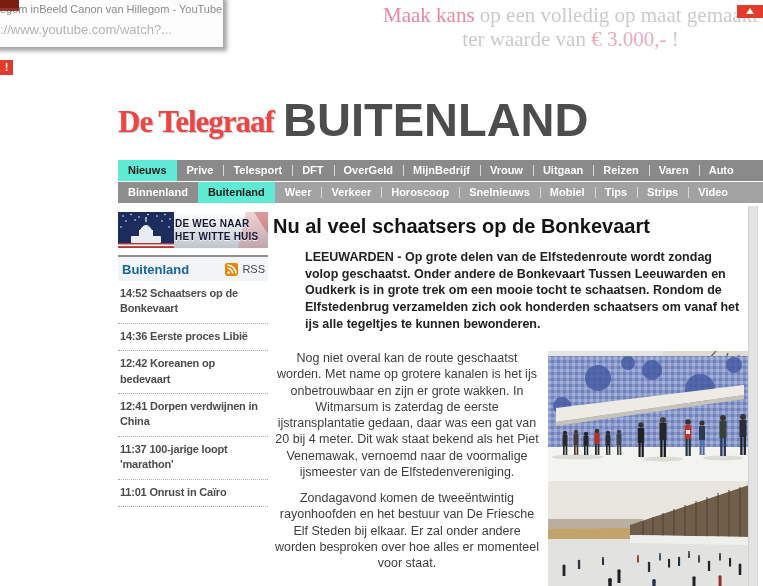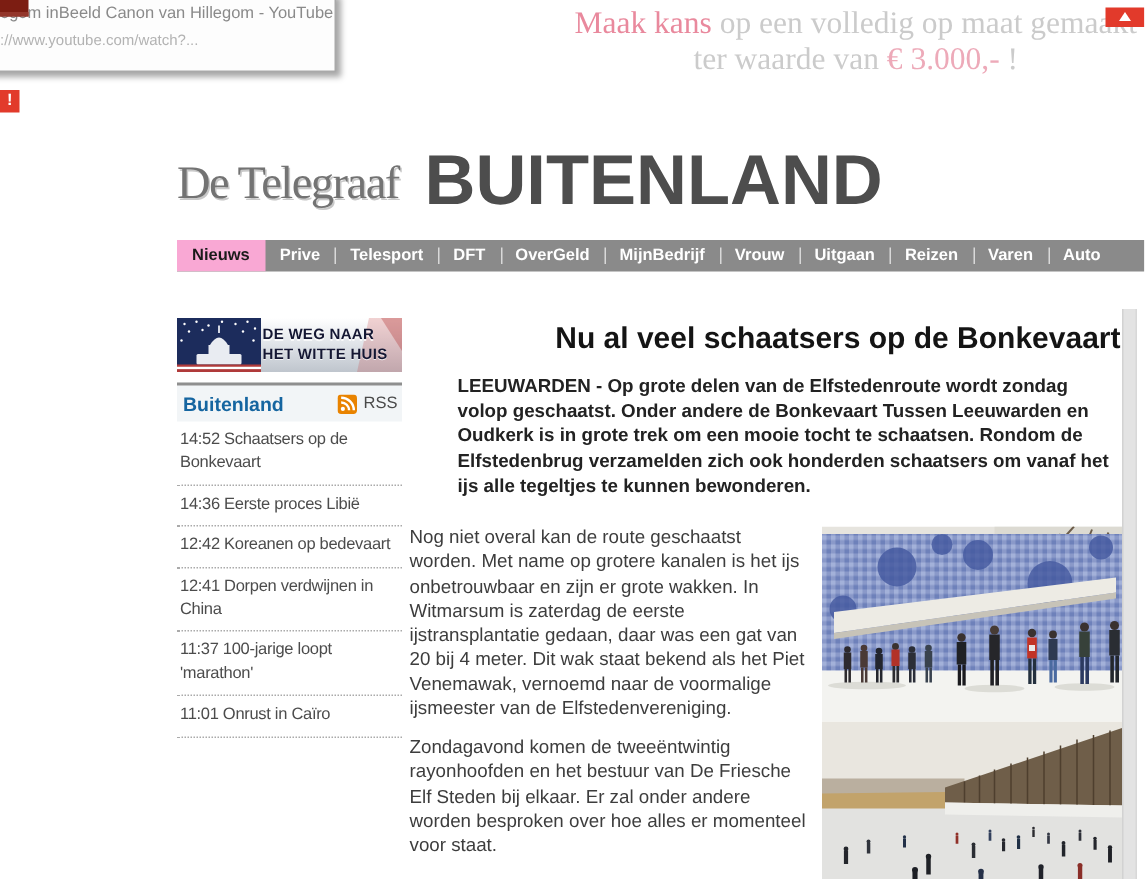--- a/index.html
+++ b/index.html
@@ -3,76 +3,76 @@
 <meta charset="utf-8">
 <style>
   html,body{margin:0;padding:0;background:#fff;}
   #screen{position:relative;width:763px;height:586px;overflow:hidden;background:#fff;
           font-family:"Liberation Sans",sans-serif;}
 
   
   .tooltip{position:absolute;left:-10px;top:-5px;width:234px;height:53px;background:#fdfdfd;
            border:1px solid #a9a9a9;box-shadow:3px 3px 4px rgba(0,0,0,.35);padding:7px 8px 0 9px;box-sizing:border-box;}
   .tooltip .t1{font-size:11px;color:#8a8a8a;white-space:nowrap;}
-  .tooltip .t2{font-size:10px;color:#b3b3b3;margin-top:7px;white-space:nowrap;}
+  .tooltip .t2{font-size:13px;color:#b3b3b3;margin-top:7px;white-space:nowrap;}
 
   
   .ad{position:absolute;left:378px;top:3px;width:385px;text-align:center;
       font-family:"Liberation Serif",serif;font-size:21px;color:#cbcbcb;line-height:24px;}
   .ad .pink{color:#e9899d;}
   .ad .pink2{color:#edaab9;text-align:center;}
 
   
   .frag1{position:absolute;left:0;top:0;width:19px;height:11px;background:#7c1d12;z-index:9;
          box-shadow:inset 0 -3px 0 #93362b;}
   .frag2{position:absolute;left:0;top:60px;width:13px;height:15px;background:#e23a2b;color:#fff;
          font-size:11px;font-weight:bold;text-align:center;line-height:15px;z-index:9;}
   .frag3{position:absolute;left:737px;top:5px;width:26px;height:13px;background:#e23a2b;z-index:9;}
   .frag3 i{position:absolute;left:9px;top:3px;width:0;height:0;border-left:4px solid transparent;
            border-right:4px solid transparent;border-bottom:6px solid #fff;}
 
   
-  .logo{position:absolute;left:118px;top:104px;font-family:"Liberation Serif",serif;font-weight:normal;
-        font-size:31px;color:#737373;text-shadow:1px 1px 0 #c8c8c8;letter-spacing:-1px;}
+  .logo{position:absolute;left:118px;top:104px;font-family:"Liberation Serif",serif;font-weight:bold;
+        font-size:31px;color:#ef4444;text-shadow:1px 1px 0 #c8c8c8;letter-spacing:-1px;}
   .section-title{position:absolute;left:283px;top:92px;font-size:47px;font-weight:bold;color:#4d4d4d;
         letter-spacing:0px;}
 
   
   .nav{position:absolute;left:118px;width:645px;height:21px;white-space:nowrap;overflow:hidden;}
   .nav1{top:160px;background:#8a8a8a;}
   .nav2{top:182px;background:#a2a2a2;}
   .nav .it{display:inline-block;position:relative;height:21px;line-height:21px;padding:0 10px;
            font-size:11px;font-weight:bold;color:#fff;cursor:pointer;vertical-align:top;}
   .nav .sep::before{content:"";position:absolute;left:0;top:5px;width:1px;height:11px;background:#d9d9d9;}
-  .nav .active{background:#f9a8d4;color:#1a1a1a;}
+  .nav .active{background:#5eead4;color:#1a1a1a;}
   .nav .dark{background:#8e8e8e;}
 
   
   .sidebar{position:absolute;left:118px;top:212px;width:150px;}
   .banner{position:relative;width:150px;height:36px;cursor:pointer;}
   .banner svg{position:absolute;left:0;top:0;}
   .banner .btxt{position:absolute;left:57px;top:5px;font-size:10px;font-weight:bold;color:#141733;
         line-height:13px;letter-spacing:.2px;text-shadow:0 1px 0 rgba(255,255,255,.75);white-space:nowrap;}
   .sb-header{margin-top:7px;border-top:2px solid #8f8f8f;background:#f2f5f7;height:24px;
         display:flex;align-items:center;justify-content:space-between;padding:0 3px 0 4px;}
   .sb-title{color:#1565a0;font-weight:bold;font-size:13px;}
   .rss{display:flex;align-items:center;gap:4px;cursor:pointer;}
   .rss .rss-label{font-size:11px;color:#4a4a4a;}
-  .news-item{padding:5px 2px 6px 2px;border-bottom:1px dotted #aaaaaa;font-size:11px;font-weight:normal;
+  .news-item{padding:5px 2px 6px 2px;border-bottom:1px dotted #aaaaaa;font-size:11px;font-weight:bold;
         color:#4c4c4c;line-height:1.4;letter-spacing:-.2px;cursor:pointer;}
 
   
   .art-head{position:absolute;left:273px;top:211px;width:474px;}
   .dateline{font-size:11.5px;font-weight:bold;color:#333;}
   .dateline .red{color:#c00;}
-  .headline{margin:4px 0 0 0;font-size:20px;font-weight:bold;color:#141414;text-align:right;}
+  .headline{margin:4px 0 0 0;font-size:20px;font-weight:bold;color:#141414;}
   .lead{margin-top:11px;font-size:12.5px;font-weight:bold;color:#222;line-height:1.33;margin-left:32px;}
 
   .body-col{position:absolute;left:273px;top:350px;width:268px;}
-  .body-col p{margin:0 0 10px 0;font-size:12.5px;color:#3d3d3d;line-height:1.3;}
+  .body-col p{margin:0 0 10px 0;font-size:12.5px;color:#3d3d3d;line-height:1.3;text-align:center;}
 
   .photo-col{position:absolute;left:548px;top:351px;width:201px;}
   .photo{width:201px;height:130px;display:block;cursor:pointer;}
   .caption{margin:3px 0 5px 0;font-size:11px;font-style:italic;color:#6b6b6b;}
 
   
   .edge-strip{position:absolute;left:748px;top:206px;width:8px;height:380px;background:#e3e3e3;
         border-left:1px solid #d2d2d2;border-right:1px solid #d8d8d8;}
 </style>
 </head>
@@ -96,20 +96,23 @@
       <i></i>
     </div>
 
   <div class="logo">De Telegraaf</div>
   <div class="section-title">BUITENLAND</div>
 
   <div class="nav nav1">
     <span class="it active">Nieuws</span><span class="it">Prive</span><span class="it sep">Telesport</span><span class="it sep">DFT</span><span class="it sep">OverGeld</span><span class="it sep">MijnBedrijf</span><span class="it sep">Vrouw</span><span class="it sep">Uitgaan</span><span class="it sep">Reizen</span><span class="it sep">Varen</span><span class="it sep">Auto</span>
   </div>
 
+  <div class="nav nav2">
+    <span class="it dark">Binnenland</span><span class="it active">Buitenland</span><span class="it">Weer</span><span class="it sep">Verkeer</span><span class="it sep">Horoscoop</span><span class="it sep">Snelnieuws</span><span class="it sep">Mobiel</span><span class="it sep">Tips</span><span class="it sep">Strips</span><span class="it sep">Video</span>
+  </div>
 
   <div class="sidebar">
 
     <div class="banner">
       <svg width="150" height="36" viewBox="0 0 150 36">
         <defs>
           <linearGradient id="silver" x1="0" y1="0" x2="0" y2="1">
             <stop offset="0" stop-color="#ffffff"></stop>
               <stop offset="0.5" stop-color="#dfe3e8"></stop>
               <stop offset="1" stop-color="#bfc5cd"></stop>

